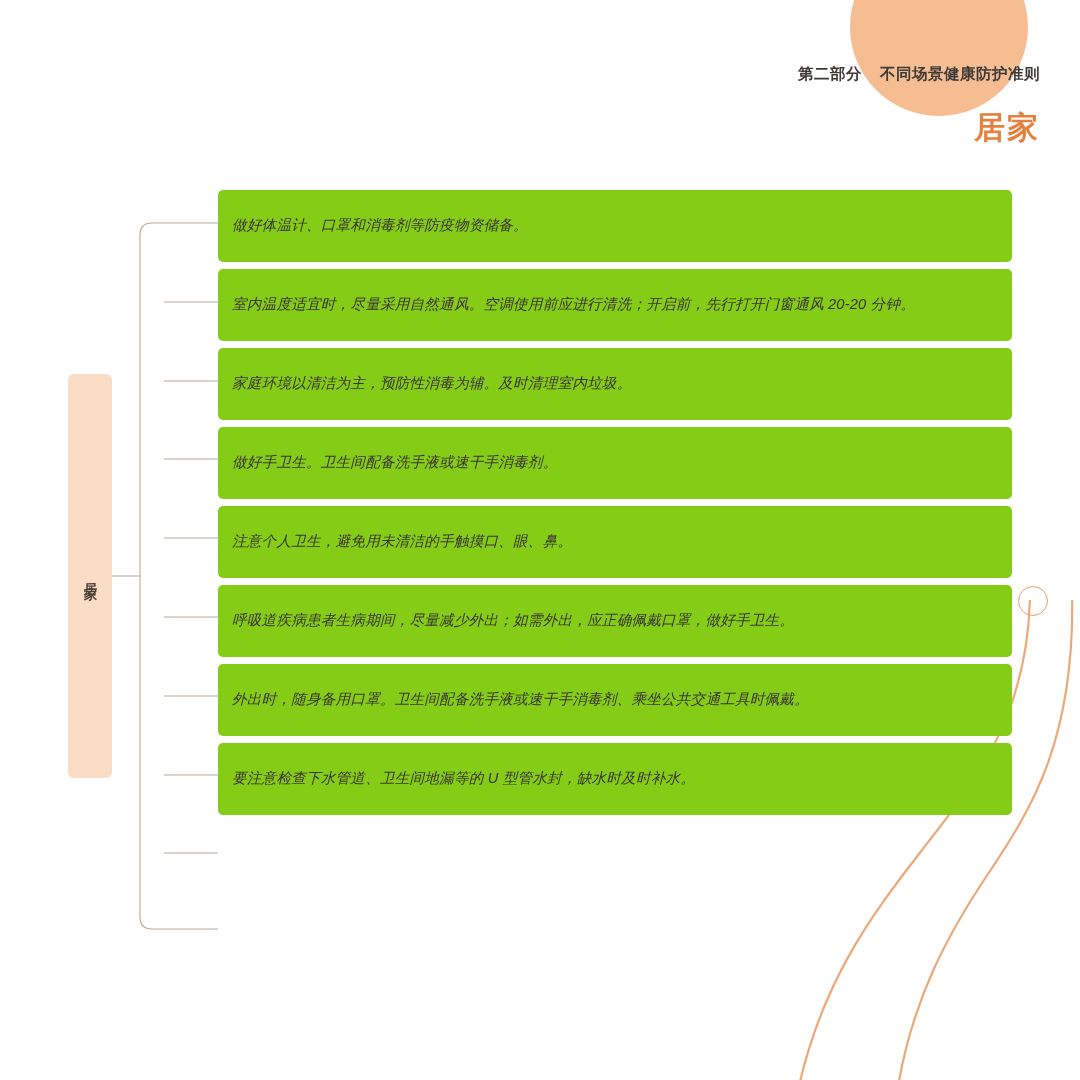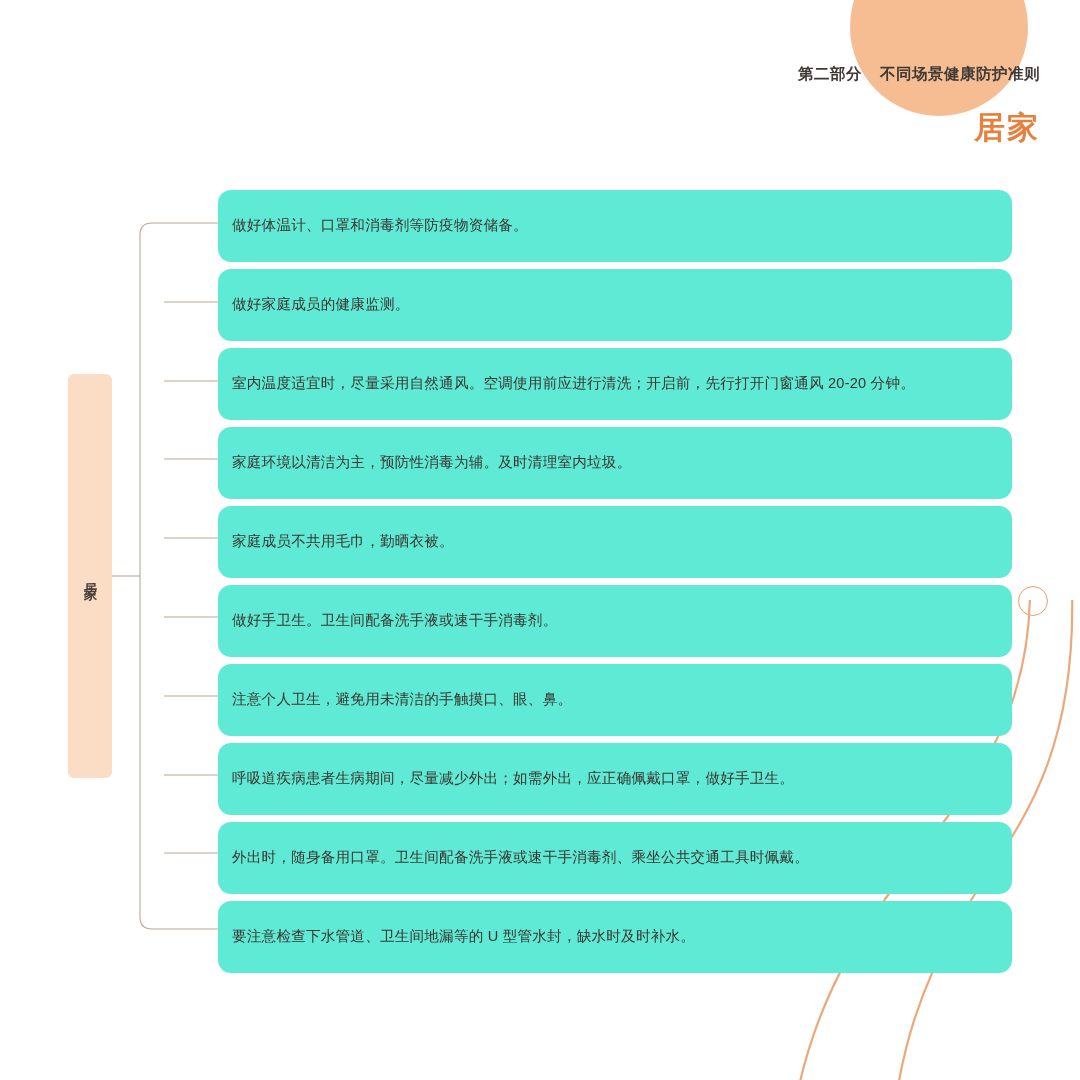--- a/index.html
+++ b/index.html
@@ -110,28 +110,29 @@
     height: 800px;
   }
 
   .items {
     position: absolute;
     left: 218px;
     top: 12px;
     width: 794px;
   }
   .item {
-    background: #5eead4;
-    border-radius: 13px;
+    background: #84cc16;
+    border-radius: 5px;
     margin-bottom: 7px;
     padding: 15px 18px 15px 14px;
     box-sizing: border-box;
     display: flex;
     align-items: center;
     min-height: 72px;
+    font-style: italic;
   }
   .item-text {
     font-size: 14.6px;
     line-height: 1.72;
     color: #3c3431;
     letter-spacing: 0.2px;
   }
 </style>
 </head>
 <body>
@@ -175,30 +176,24 @@
     <path d="M164 597 L 218 597" stroke="#b9a79b" stroke-width="1.1" fill="none"></path>
     <path d="M164 675 L 218 675" stroke="#b9a79b" stroke-width="1.1" fill="none"></path>
     <path d="M164 751 L 218 751" stroke="#b9a79b" stroke-width="1.1" fill="none"></path>
   </svg>
 
   <div class="items">
     <div class="item">
       <div class="item-text">做好体温计、口罩和消毒剂等防疫物资储备。</div>
     </div>
     <div class="item">
-      <div class="item-text">做好家庭成员的健康监测。</div>
-    </div>
-    <div class="item">
       <div class="item-text">室内温度适宜时，尽量采用自然通风。空调使用前应进行清洗；开启前，先行打开门窗通风 20-20 分钟。</div>
     </div>
     <div class="item">
       <div class="item-text">家庭环境以清洁为主，预防性消毒为辅。及时清理室内垃圾。</div>
-    </div>
-    <div class="item">
-      <div class="item-text">家庭成员不共用毛巾，勤晒衣被。</div>
     </div>
     <div class="item">
       <div class="item-text">做好手卫生。卫生间配备洗手液或速干手消毒剂。</div>
     </div>
     <div class="item">
       <div class="item-text">注意个人卫生，避免用未清洁的手触摸口、眼、鼻。</div>
     </div>
     <div class="item">
       <div class="item-text">呼吸道疾病患者生病期间，尽量减少外出；如需外出，应正确佩戴口罩，做好手卫生。</div>
     </div>

